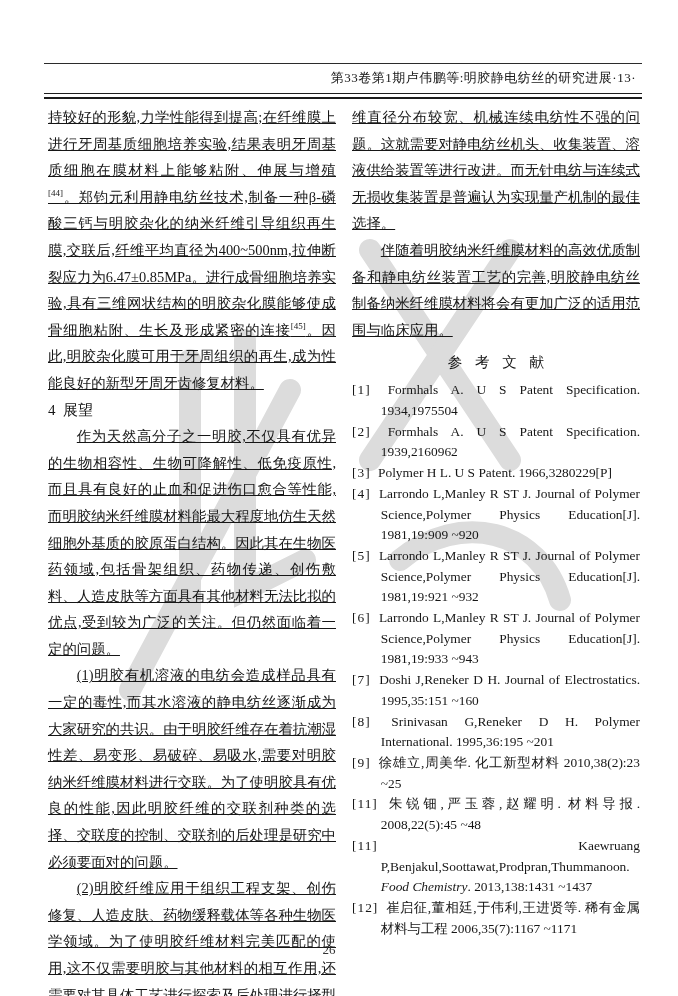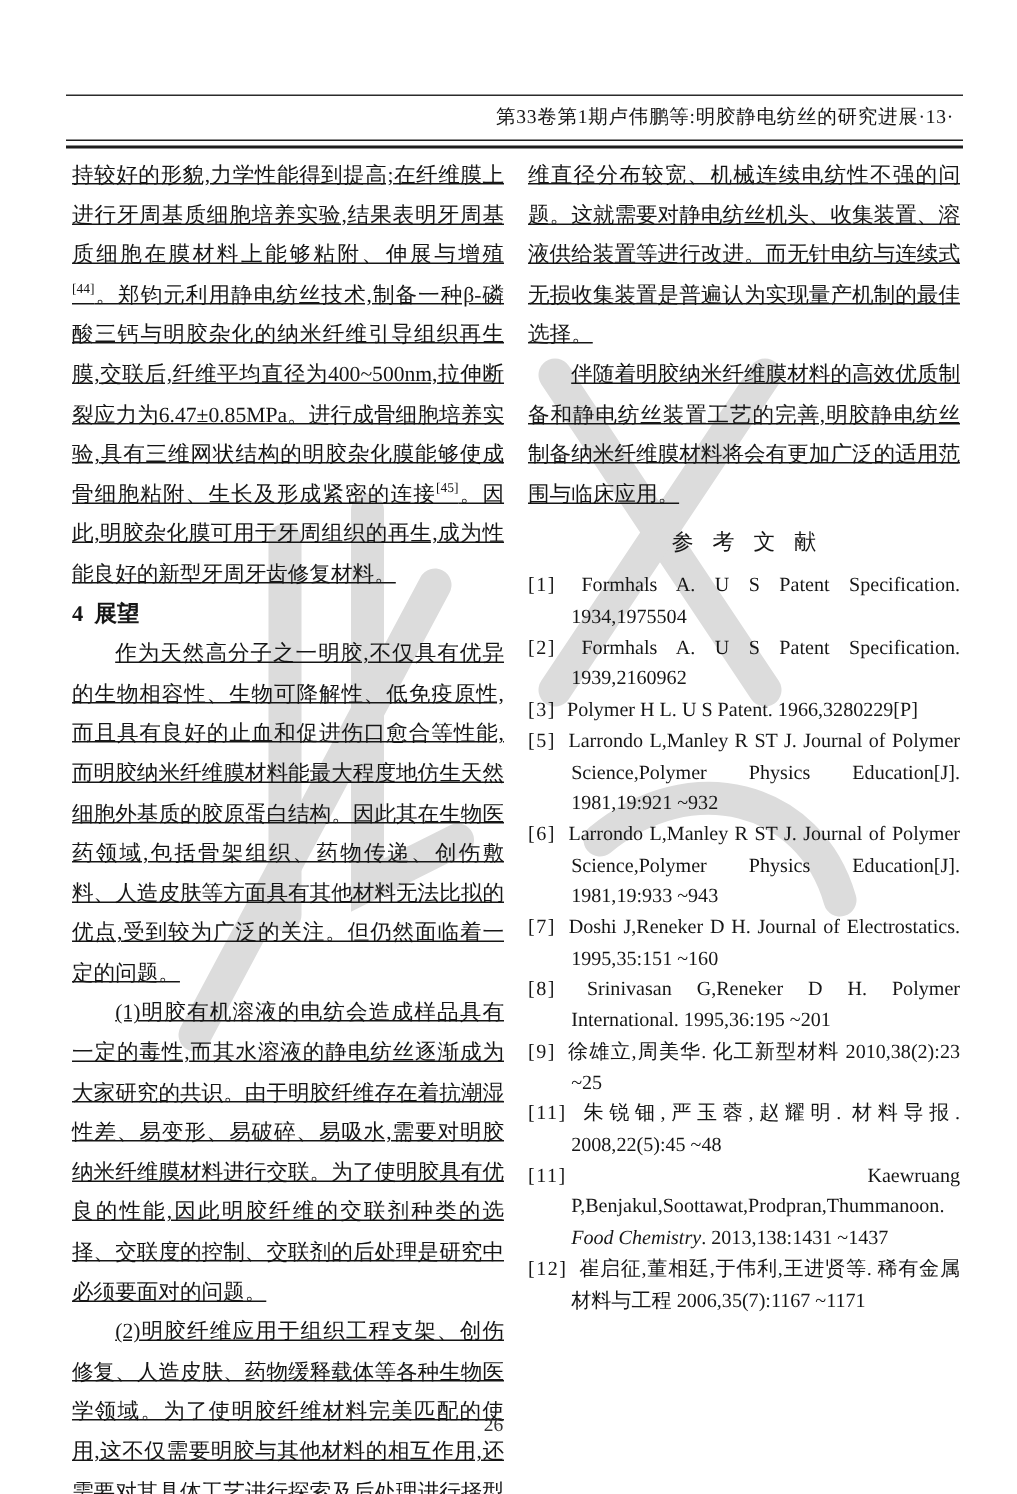--- a/index.html
+++ b/index.html
@@ -28,21 +28,21 @@
   .columns{
     position:absolute;top:104px;left:48px;right:38px;
     display:flex;gap:16px;
   }
   .col{width:288px;font-size:14.4px;line-height:26.6px;text-align:justify;}
   .col p{margin:0;text-decoration:underline;}
   .indent{text-indent:2em;}
   sup.cite{font-size:9px;line-height:0;vertical-align:super;letter-spacing:0;}
 
   .sec-heading{
-    font-weight:bold;font-size:15px;line-height:26.6px;
+    font-weight:normal;font-size:15px;line-height:26.6px;
     white-space:pre;text-align:left;
   }
 
   
   .refs-heading{
     text-align:center;font-weight:normal;font-size:14.6px;
     word-spacing:9px;margin:7px 0 6px 0;line-height:24px;
   }
   .ref-item{
     font-size:13.4px;line-height:20.7px;
@@ -97,20 +97,21 @@
     <div class="col">
       <p>维直径分布较宽、机械连续电纺性不强的问题。这就需要对静电纺丝机头、收集装置、溶液供给装置等进行改进。而无针电纺与连续式无损收集装置是普遍认为实现量产机制的最佳选择。</p>
       <p class="indent">伴随着明胶纳米纤维膜材料的高效优质制备和静电纺丝装置工艺的完善,明胶静电纺丝制备纳米纤维膜材料将会有更加广泛的适用范围与临床应用。</p>
 
       <div class="refs-heading">参 考 文 献</div>
 
       <div>
         <div class="ref-item"><span class="ref-label">[1]</span> <span>Formhals A. U S Patent Specification. 1934,1975504</span></div>
         <div class="ref-item"><span class="ref-label">[2]</span> <span>Formhals A. U S Patent Specification. 1939,2160962</span></div>
         <div class="ref-item"><span class="ref-label">[3]</span> <span>Polymer H L. U S Patent. 1966,3280229[P]</span></div>
+        <div class="ref-item"><span class="ref-label">[4]</span> <span>Larrondo L,Manley R ST J. Journal of Polymer Science,Polymer Physics Education[J]. 1981,19:909 ~920</span></div>
         <div class="ref-item"><span class="ref-label">[5]</span> <span>Larrondo L,Manley R ST J. Journal of Polymer Science,Polymer Physics Education[J]. 1981,19:921 ~932</span></div>
         <div class="ref-item"><span class="ref-label">[6]</span> <span>Larrondo L,Manley R ST J. Journal of Polymer Science,Polymer Physics Education[J]. 1981,19:933 ~943</span></div>
         <div class="ref-item"><span class="ref-label">[7]</span> <span>Doshi J,Reneker D H. Journal of Electrostatics. 1995,35:151 ~160</span></div>
         <div class="ref-item"><span class="ref-label">[8]</span> <span>Srinivasan G,Reneker D H. Polymer International. 1995,36:195 ~201</span></div>
         <div class="ref-item"><span class="ref-label">[9]</span> <span>徐雄立,周美华. 化工新型材料 2010,38(2):23 ~25</span></div>
         <div class="ref-item"><span class="ref-label">[11]</span> <span>朱锐钿,严玉蓉,赵耀明. 材料导报. 2008,22(5):45 ~48</span></div>
         <div class="ref-item"><span class="ref-label">[11]</span> <span>Kaewruang P,Benjakul,Soottawat,Prodpran,Thummanoon. </span><i>Food Chemistry</i><span>. 2013,138:1431 ~1437</span></div>
         <div class="ref-item"><span class="ref-label">[12]</span> <span>崔启征,董相廷,于伟利,王进贤等. 稀有金属材料与工程 2006,35(7):1167 ~1171</span></div>
       </div>
     </div>

